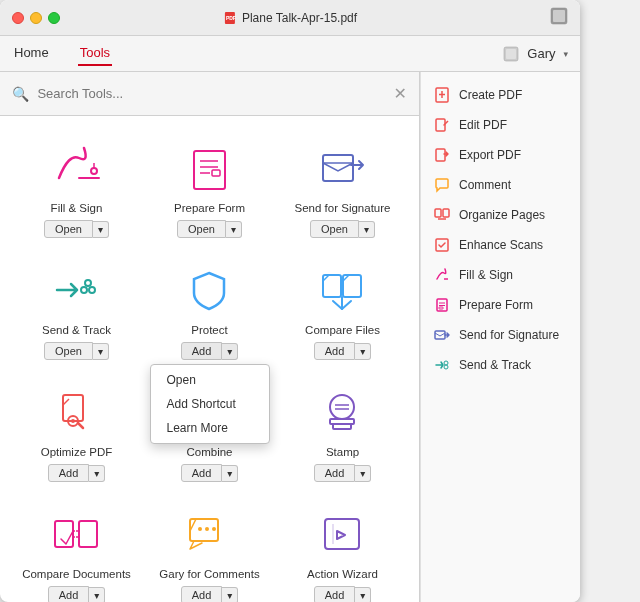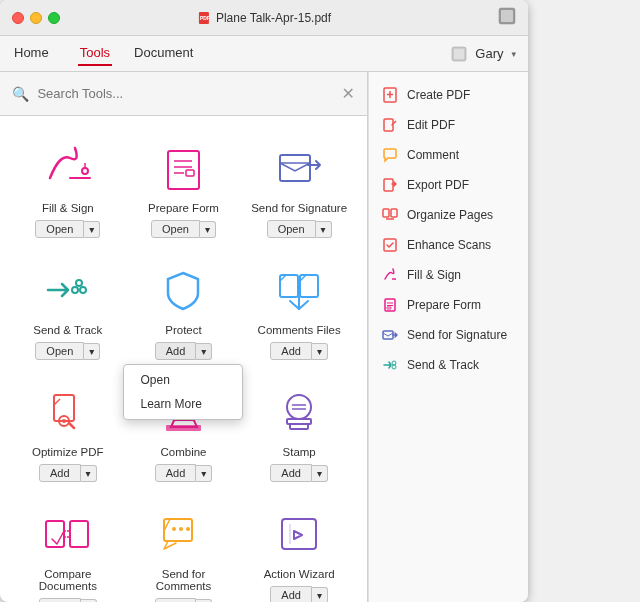--- a/index.html
+++ b/index.html
@@ -4,21 +4,21 @@
   <style>
     * { box-sizing: border-box; margin: 0; padding: 0; }
     body {
       font-family: -apple-system, BlinkMacSystemFont, 'Helvetica Neue', Arial, sans-serif;
       background: #f0f0f0;
       width: 640px;
       height: 602px;
       overflow: hidden;
     }
     .window {
-      width: 528px;
+      width: 580px;
       height: 602px;
       background: #ffffff;
       border-radius: 8px;
       overflow: hidden;
       display: flex;
       flex-direction: column;
       box-shadow: 0 2px 10px rgba(0,0,0,0.3);
     }
     
     .titlebar {
@@ -267,21 +267,20 @@
         <rect x="1" y="1" width="16" height="16" rx="2" fill="#999" stroke="#888" stroke-width="0.5"></rect>
         <rect x="3" y="3" width="12" height="12" rx="1" fill="#ccc"></rect>
       </svg>
     </div>
   </div>
 
   <div class="menubar">
     <div class="menu-left">
       <div class="menu-item">Home</div>
       <div class="menu-item active">Tools</div>
-      <div class="menu-item">Document</div>
     </div>
     <div class="menu-right">
       <svg width="16" height="16" viewBox="0 0 16 16">
         <rect x="1" y="1" width="14" height="14" rx="2" fill="#ccc" stroke="#999" stroke-width="0.5"></rect>
         <rect x="3" y="3" width="10" height="10" rx="1" fill="#e0e0e0"></rect>
       </svg>
       <span>Gary</span>
       <span style="font-size:9px;color:#666;">▾</span>
     </div>
   </div>
@@ -371,36 +370,37 @@
               </svg>
             </div>
             <div class="tool-name">Protect</div>
             <div class="tool-btn-wrap">
               <button class="tool-btn tool-btn-active">Add</button>
               <button class="tool-btn-arrow tool-btn-active">▾</button>
             </div>
 
             <div class="dropdown-menu">
               <div class="dropdown-item">Open</div>
+              <div class="dropdown-item">Add Shortcut</div>
               <div class="dropdown-item">Learn More</div>
             </div>
           </div>
 
           <div class="tool-cell">
             <div class="tool-icon">
               <svg width="55" height="50" viewBox="0 0 55 50">
                 <rect x="8" y="10" width="18" height="22" rx="2" fill="none" stroke="#42a5f5" stroke-width="2"></rect>
                 <path d="M8 16 L14 10" stroke="#42a5f5" stroke-width="1.5"></path>
                 <rect x="28" y="10" width="18" height="22" rx="2" fill="none" stroke="#42a5f5" stroke-width="2"></rect>
                 <path d="M28 16 L34 10" stroke="#42a5f5" stroke-width="1.5"></path>
                 <path d="M18 36 L27 44 L36 36" stroke="#42a5f5" stroke-width="2" fill="none" stroke-linecap="round" stroke-linejoin="round"></path>
                 <line x1="27" y1="32" x2="27" y2="44" stroke="#42a5f5" stroke-width="2" stroke-linecap="round"></line>
               </svg>
             </div>
-            <div class="tool-name">Comments Files</div>
+            <div class="tool-name">Compare Files</div>
             <div class="tool-btn-wrap">
               <button class="tool-btn">Add</button>
               <button class="tool-btn-arrow">▾</button>
             </div>
           </div>
 
           <div class="tool-cell">
             <div class="tool-icon">
               <svg width="55" height="50" viewBox="0 0 55 50">
                 <rect x="14" y="8" width="20" height="26" rx="2" fill="none" stroke="#ef5350" stroke-width="2"></rect>
@@ -469,21 +469,21 @@
             <div class="tool-icon">
               <svg width="55" height="50" viewBox="0 0 55 50">
                 <rect x="8" y="10" width="28" height="22" rx="2" fill="none" stroke="#f9a825" stroke-width="2"></rect>
                 <path d="M8 22 L14 10" stroke="#f9a825" stroke-width="1.5"></path>
                 <circle cx="18" cy="20" r="2" fill="#f9a825"></circle>
                 <circle cx="25" cy="20" r="2" fill="#f9a825"></circle>
                 <circle cx="32" cy="20" r="2" fill="#f9a825"></circle>
                 <path d="M12 32 L8 40 L20 34" stroke="#f9a825" stroke-width="1.5" fill="none" stroke-linecap="round" stroke-linejoin="round"></path>
               </svg>
             </div>
-            <div class="tool-name">Send for Comments</div>
+            <div class="tool-name">Gary for Comments</div>
             <div class="tool-btn-wrap">
               <button class="tool-btn">Add</button>
               <button class="tool-btn-arrow">▾</button>
             </div>
           </div>
 
           <div class="tool-cell">
             <div class="tool-icon">
               <svg width="55" height="50" viewBox="0 0 55 50">
                 <rect x="10" y="10" width="34" height="30" rx="3" fill="none" stroke="#7e57c2" stroke-width="2"></rect>
@@ -521,34 +521,34 @@
             <rect x="2" y="2" width="9" height="12" rx="1" fill="none" stroke="#ef5350" stroke-width="1.5"></rect>
             <path d="M10 8 L14 4 L12 6" stroke="#ef5350" stroke-width="1.5" fill="none" stroke-linecap="round"></path>
           </svg>
         </div>
         <span class="sidebar-label">Edit PDF</span>
       </div>
 
       <div class="sidebar-item">
         <div class="sidebar-icon">
           <svg width="16" height="16" viewBox="0 0 16 16">
-            <path d="M2 3 Q2 2 3 2 L13 2 Q14 2 14 3 L14 10 Q14 11 13 11 L6 11 L3 14 L3 11 L3 11 Q2 11 2 10 Z" fill="none" stroke="#ffa726" stroke-width="1.5"></path>
-          </svg>
-        </div>
-        <span class="sidebar-label">Comment</span>
-      </div>
-
-      <div class="sidebar-item">
-        <div class="sidebar-icon">
-          <svg width="16" height="16" viewBox="0 0 16 16">
             <rect x="2" y="2" width="9" height="12" rx="1" fill="none" stroke="#ef5350" stroke-width="1.5"></rect>
             <path d="M10 7 L14 7 M12 5 L14 7 L12 9" stroke="#ef5350" stroke-width="1.5" fill="none" stroke-linecap="round" stroke-linejoin="round"></path>
           </svg>
         </div>
         <span class="sidebar-label">Export PDF</span>
+      </div>
+
+      <div class="sidebar-item">
+        <div class="sidebar-icon">
+          <svg width="16" height="16" viewBox="0 0 16 16">
+            <path d="M2 3 Q2 2 3 2 L13 2 Q14 2 14 3 L14 10 Q14 11 13 11 L6 11 L3 14 L3 11 L3 11 Q2 11 2 10 Z" fill="none" stroke="#ffa726" stroke-width="1.5"></path>
+          </svg>
+        </div>
+        <span class="sidebar-label">Comment</span>
       </div>
 
       <div class="sidebar-item">
         <div class="sidebar-icon">
           <svg width="16" height="16" viewBox="0 0 16 16">
             <rect x="1" y="2" width="6" height="8" rx="1" fill="none" stroke="#ef5350" stroke-width="1.5"></rect>
             <rect x="9" y="2" width="6" height="8" rx="1" fill="none" stroke="#ef5350" stroke-width="1.5"></rect>
             <line x1="4" y1="12" x2="12" y2="12" stroke="#ef5350" stroke-width="1.5"></line>
           </svg>
         </div>

